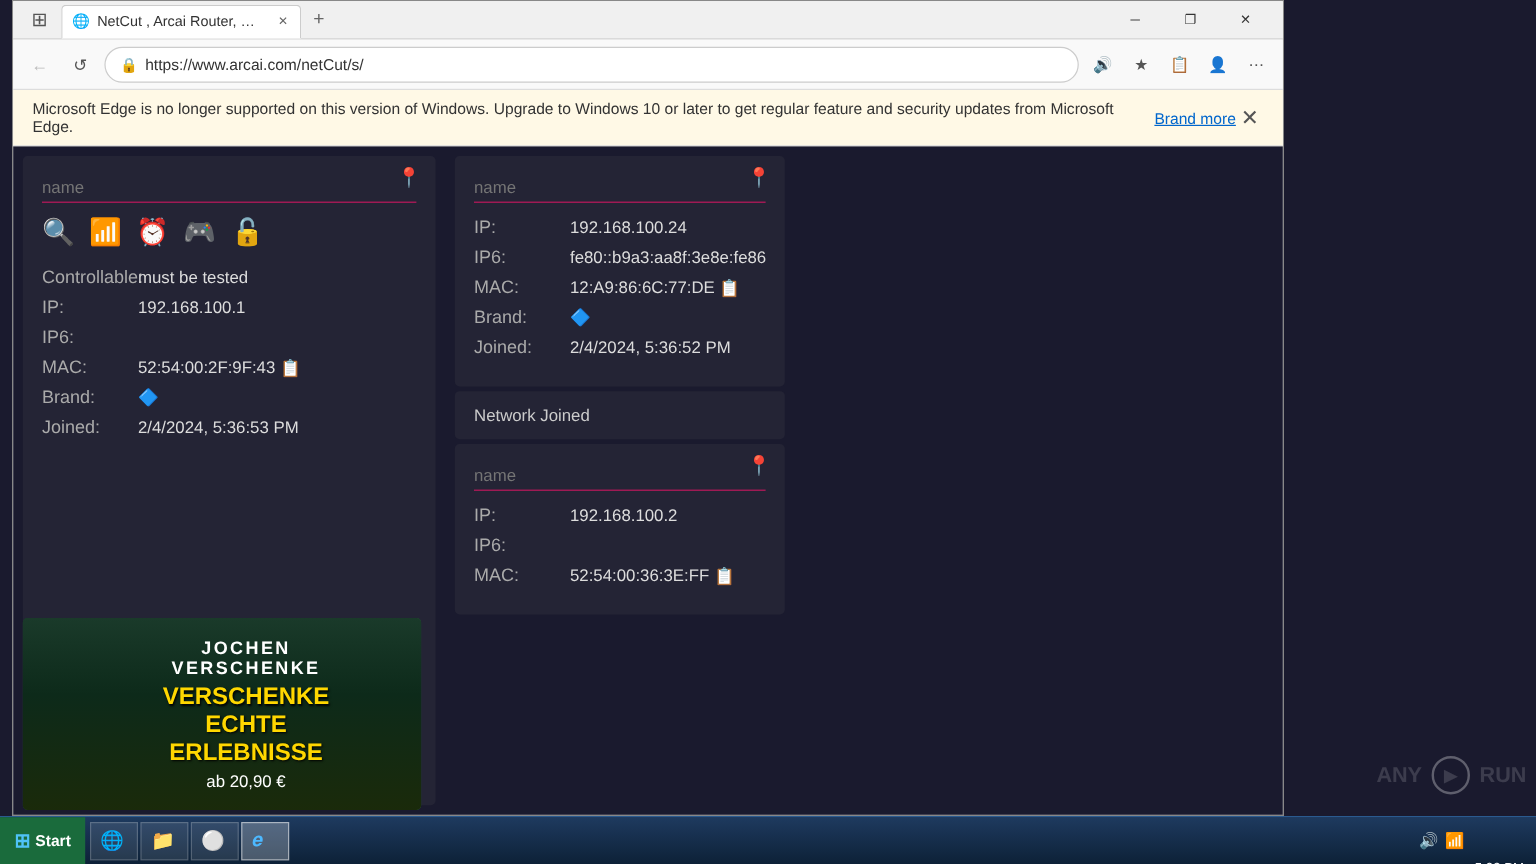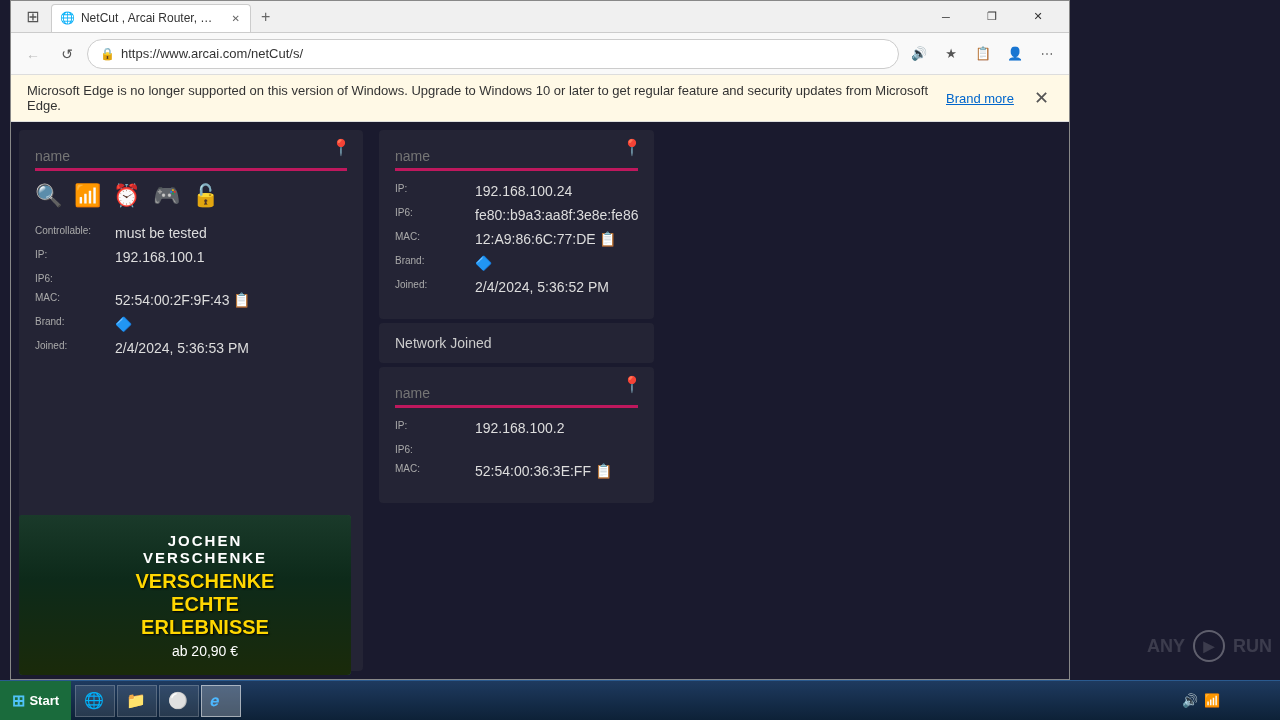--- a/index.html
+++ b/index.html
@@ -78,21 +78,21 @@
     .addr-btn {
       width: 28px; height: 28px; border-radius: 50%; border: none; background: none;
       cursor: pointer; display: flex; align-items: center; justify-content: center;
       font-size: 14px; color: #555;
     }
 
     
     .info-bar {
       background: #fff9e6; border-bottom: 1px solid #ddd;
       padding: 8px 16px; display: flex; align-items: center;
-      font-size: 13px; color: #333; gap: 16px;
+      font-size: 13px; color: #333; gap: 0;
     }
     .info-bar-text { flex: 1; }
     .learn-more { color: #0066cc; text-decoration: underline; cursor: pointer; white-space: nowrap; }
     .info-bar-close { background: none; border: none; font-size: 18px; color: #555; cursor: pointer; padding: 0 4px; }
 
     
     .page-content {
       flex: 1; display: flex; overflow: hidden; background: #1a1a2e;
     }
 
@@ -110,29 +110,29 @@
     .pin-icon {
       position: absolute; top: 8px; right: 12px;
       color: #4fc3f7; font-size: 16px;
     }
     .pin-icon-left {
       position: absolute; top: 8px; right: 12px;
       color: #4fc3f7; font-size: 16px;
     }
 
     .device-name-input {
-      width: 100%; background: transparent; border: none; border-bottom: 3px solid #be185d;
+      width: 100%; background: transparent; border: none; border-bottom: 1px solid #be185d;
       color: #ccc; font-size: 14px; padding: 2px 0 4px 0; margin-bottom: 12px; outline: none;
     }
 
     .device-icons { display: flex; gap: 12px; margin-bottom: 16px; }
     .dev-icon { color: #4fc3f7; font-size: 22px; cursor: pointer; }
 
     .device-info-row { display: flex; margin-bottom: 8px; }
-    .device-info-label { color: #aaa; width: 80px; flex-shrink: 0; font-size: 10px; }
+    .device-info-label { color: #aaa; width: 80px; flex-shrink: 0; font-size: 15px; }
     .device-info-value { color: #ddd; font-size: 14px; }
 
     .copy-btn {
       background: none; border: none; color: #4fc3f7; cursor: pointer;
       font-size: 14px; padding: 0 4px; vertical-align: middle;
     }
 
     .brand-icon { color: #4fc3f7; font-size: 14px; }
 
     

